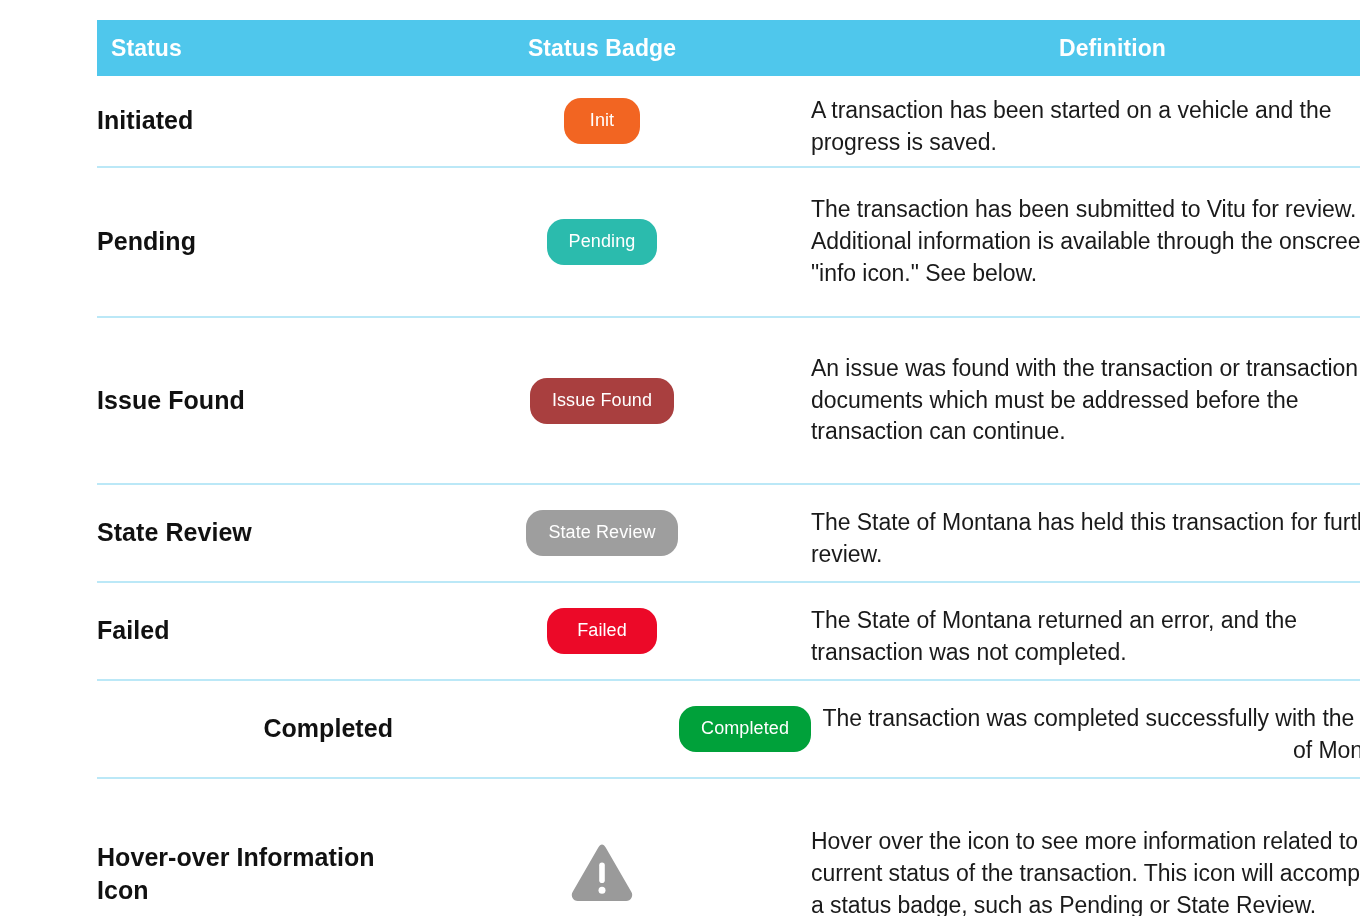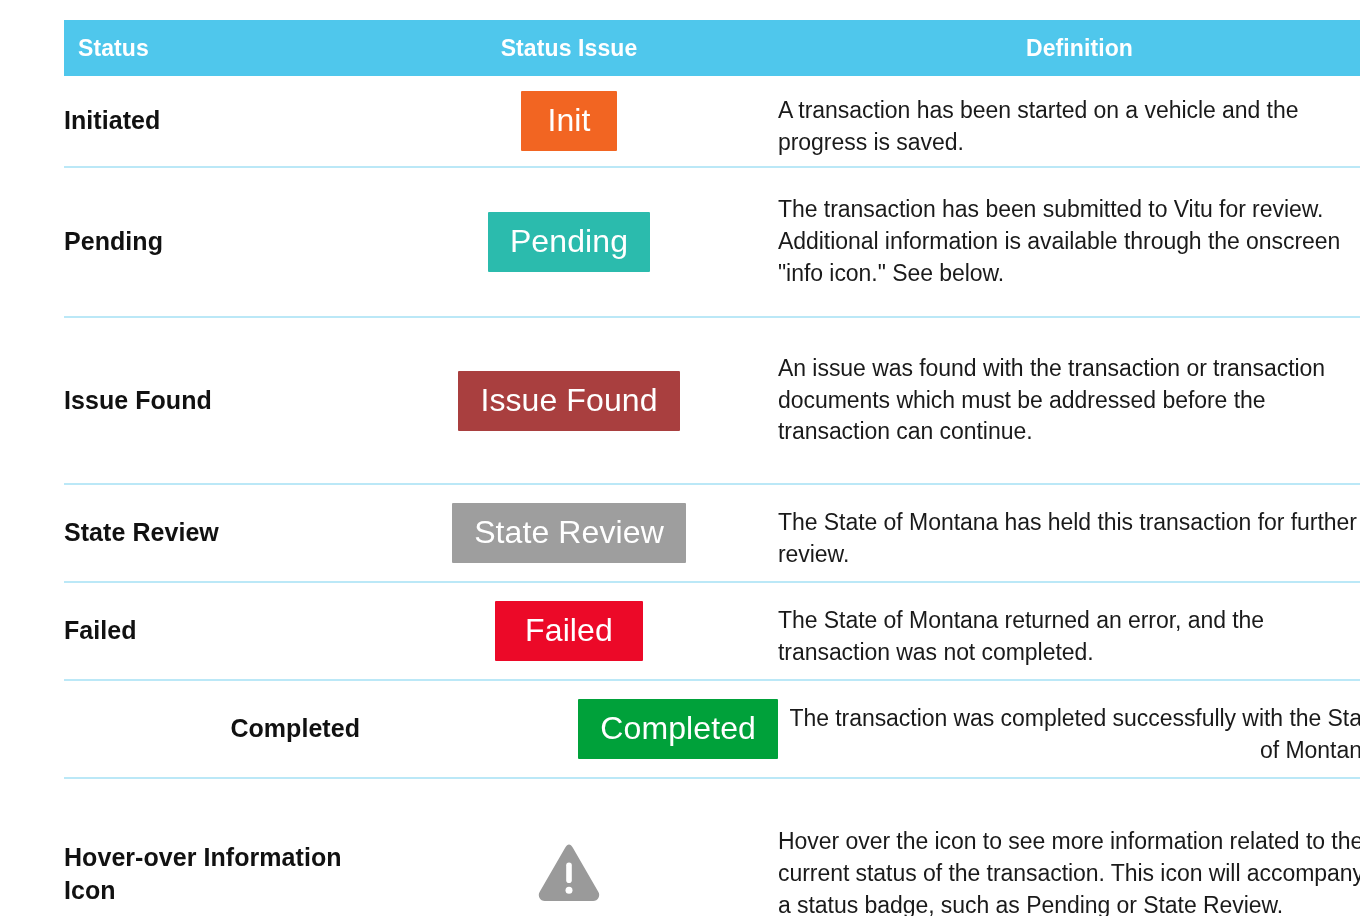--- a/index.html
+++ b/index.html
@@ -13,20 +13,21 @@
     font-family: "Liberation Sans", sans-serif;
     -webkit-font-smoothing: antialiased;
   }
 
   .page {
     position: relative;
     width: 1188px;
     height: 916px;
     background: #ffffff;
     box-sizing: border-box;
+    margin-left: 33px;
   }
 
   .status-table {
     position: absolute;
     left: 64px;
     top: 20px;
     width: 1233px;
     border-collapse: collapse;
     table-layout: fixed;
   }
@@ -95,24 +96,24 @@
 
   tr.row-initiated  td.cell-definition,
   tr.row-statereview td.cell-definition,
   tr.row-failed      td.cell-definition,
   tr.row-completed   td.cell-definition { padding-top: 12px; }
 
   
   .badge {
     display: inline-block;
     color: #ffffff;
-    font-size: 32px;
+    font-size: 18px;
     font-weight: normal;
     line-height: 1;
-    border-radius: 1px;
+    border-radius: 17px;
     padding: 13px 22px 15px 22px;
     white-space: nowrap;
     letter-spacing: 0.1px;
   }
   .badge-init        { background: #F26522; padding-left: 26px; padding-right: 26px; }
   .badge-pending     { background: #2BBBAD; }
   .badge-issue       { background: #A93F3F; }
   .badge-state       { background: #9E9E9E; }
   .badge-failed      { background: #EC0928; padding-left: 30px; padding-right: 30px; }
   .badge-completed   { background: #00A13A; }
@@ -127,21 +128,21 @@
 </style>
 </head>
 <body>
 
 <div class="page">
 
   <table class="status-table">
     <thead>
       <tr>
         <th class="col-status">Status</th>
-        <th class="col-badge">Status Issue</th>
+        <th class="col-badge">Status Badge</th>
         <th class="col-definition">Definition</th>
       </tr>
     </thead>
     <tbody>
 
       <tr class="row-initiated">
         <td class="cell-status">Initiated</td>
         <td class="cell-badge">
           <span class="badge badge-init">Init</span>
         </td>

